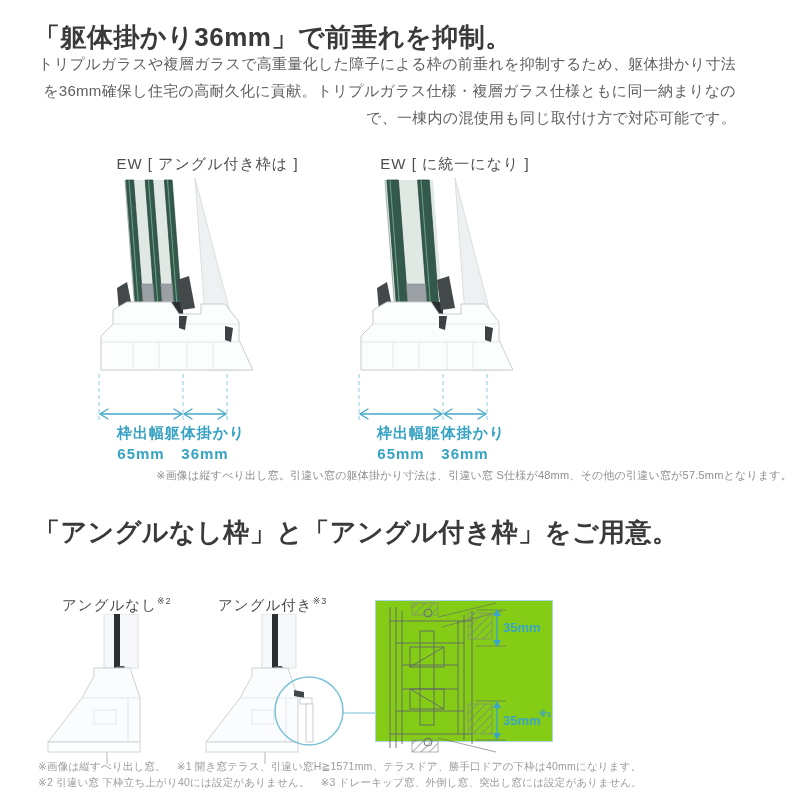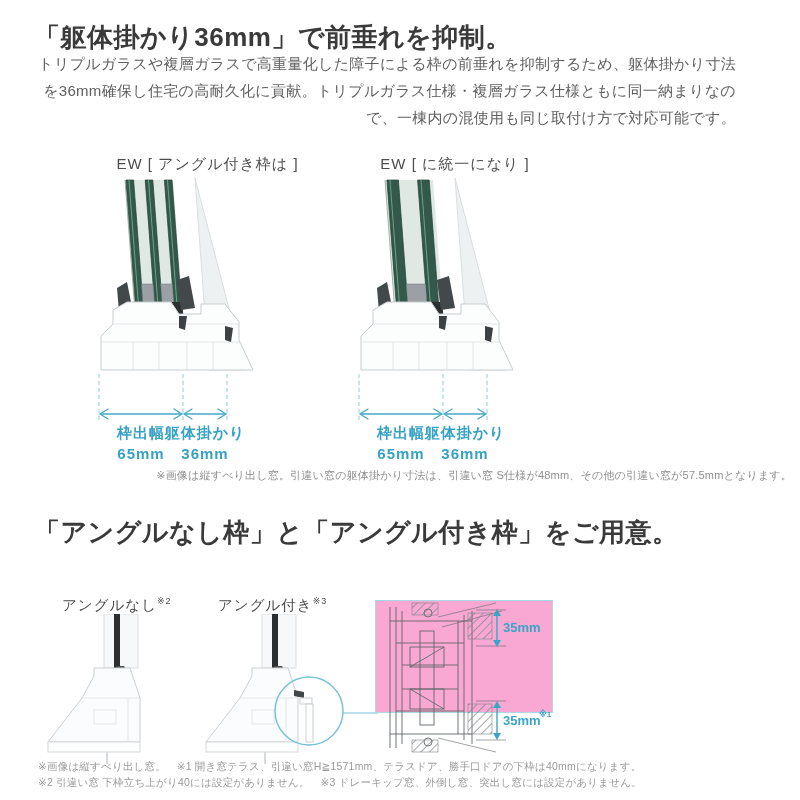--- a/index.html
+++ b/index.html
@@ -7,22 +7,22 @@
           font-family:"Liberation Sans","DejaVu Sans",sans-serif;}
   .h-title{position:absolute;left:30px;margin:4px;font-size:26px;font-weight:700;
            color:#3a3a3a;letter-spacing:.5px;}
   .body-text{position:absolute;left:30px;width:706px;font-size:15px;line-height:27px;
              color:#5f5f5f;letter-spacing:.3px;text-align:right;}
   .body-text sup{font-size:9px;color:#5f5f5f;}
   .fig-label{position:absolute;font-size:15px;color:#4d4d4d;text-align:center;letter-spacing:1px;}
   .note-right{position:absolute;right:8px;top:468px;font-size:11px;color:#8f8f8f;letter-spacing:.2px;}
   .sub-label{position:absolute;top:596px;font-size:14.5px;color:#4a4a4a;letter-spacing:1px;}
   .sub-label sup{font-size:9px;}
-  .detail-box{position:absolute;left:375px;top:600px;width:178px;height:113px;box-sizing:border-box;
-              border:1px solid #abd8e4;background:#f9a8d4;}
+  .detail-box{position:absolute;left:375px;top:600px;width:178px;height:142px;box-sizing:border-box;
+              border:1px solid #abd8e4;background:#84cc16;}
   .footer-note{position:absolute;left:38px;font-size:10.5px;color:#9a9a9a;letter-spacing:.2px;}
   svg{display:block;}
   svg text{font-family:"Liberation Sans","DejaVu Sans",sans-serif;}
   .dim-text{fill:#36a2c4;font-size:15px;font-weight:700;letter-spacing:1px;}
   .mm-text{fill:#3aa5c6;font-size:13px;font-weight:700;}
   .mm-sup{fill:#3aa5c6;font-size:8px;font-weight:700;}
 </style>
 </head>
 <body>
 

